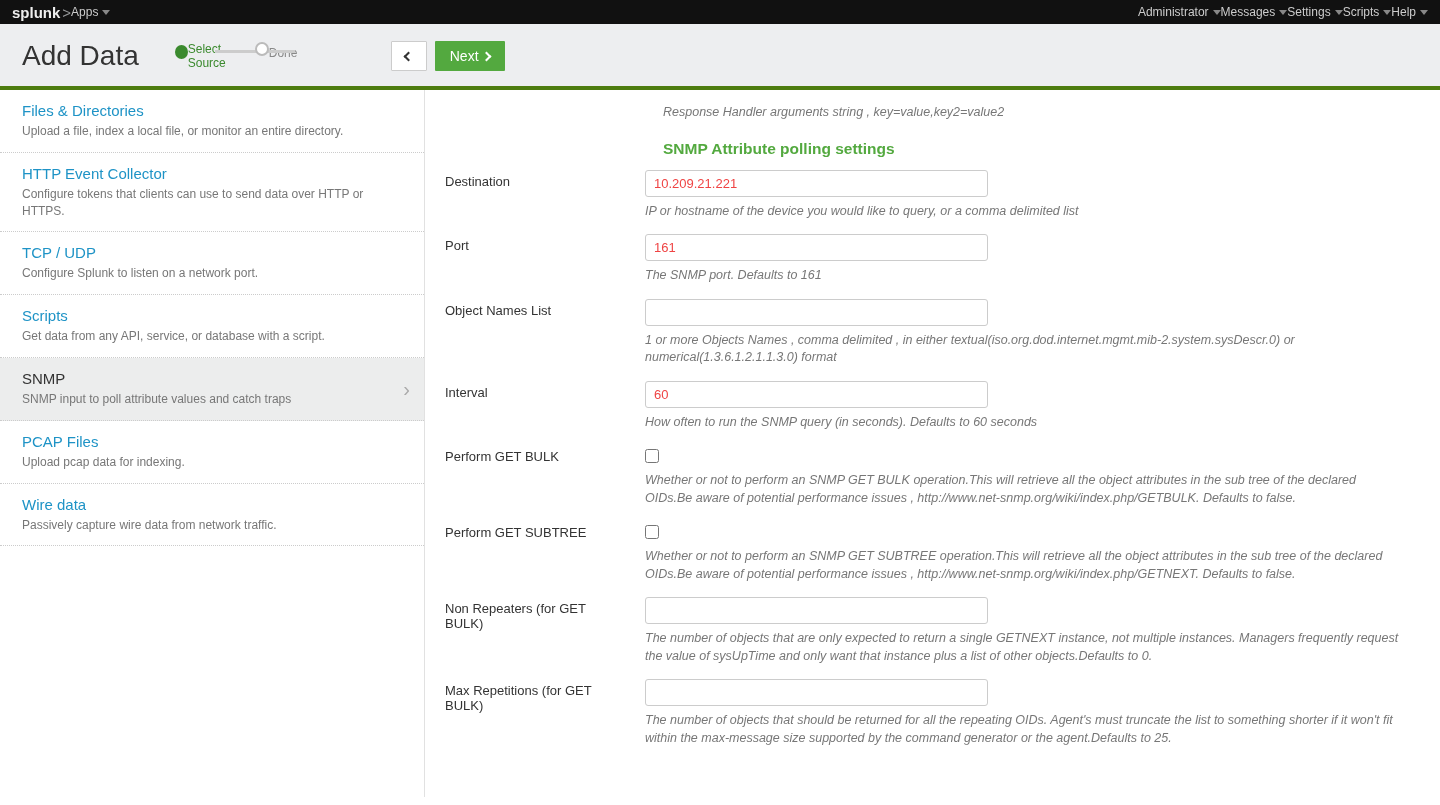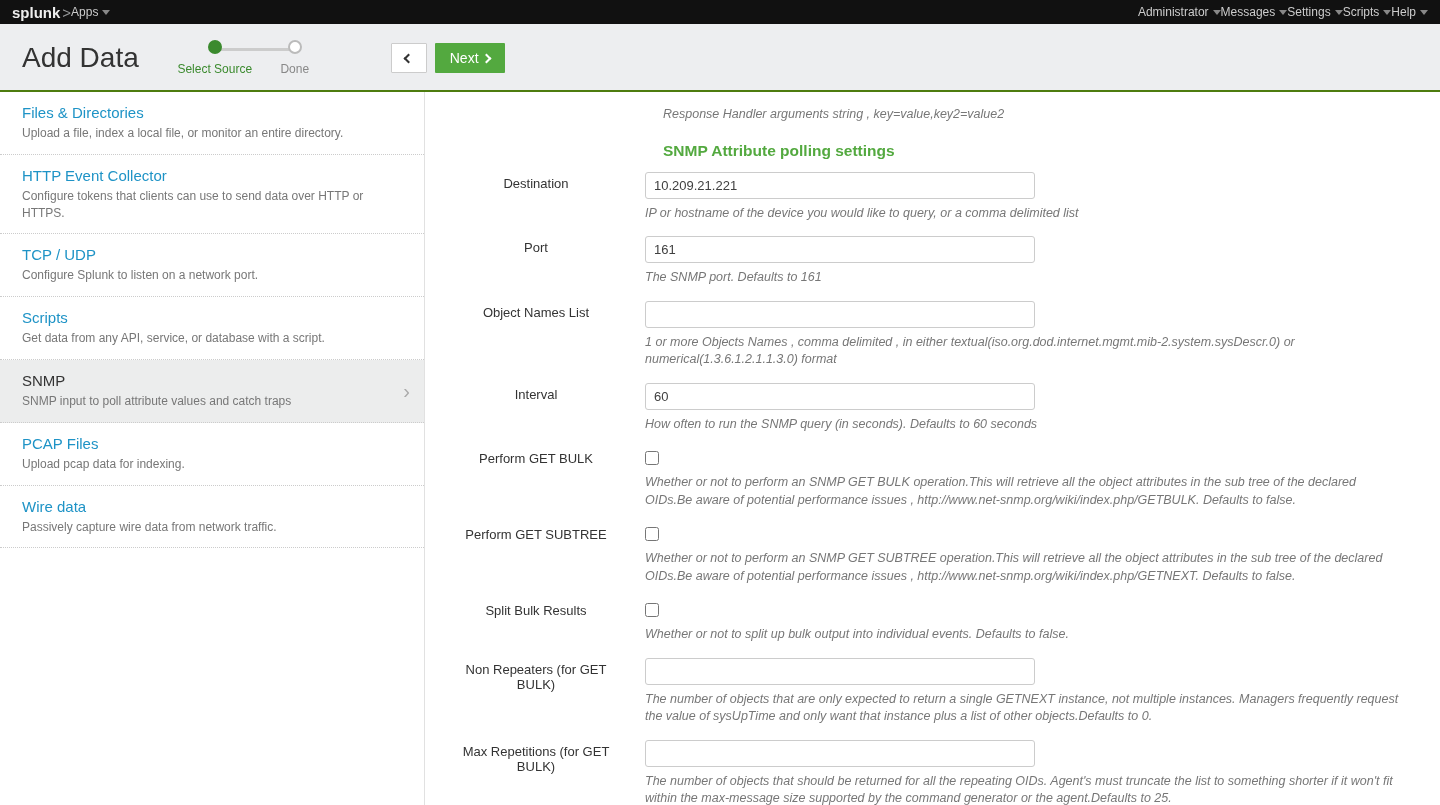--- a/index.html
+++ b/index.html
@@ -7,25 +7,25 @@
 
   
   .topbar { background: #111; height: 24px; display: flex; align-items: center; color: #ccc; font-size: 12px; padding: 0 12px; justify-content: space-between; }
   .topbar-left, .topbar-right { display: flex; align-items: center; gap: 0; }
   .topbar .brand { font-weight: bold; color: #eee; display: flex; align-items: center; gap: 2px; font-size: 15px; }
   .topbar .brand .gt { color: #97999b; font-weight: normal; }
   .topbar .menu-item { display: flex; align-items: center; gap: 4px; cursor: pointer; }
   .caret { display: inline-block; width: 0; height: 0; border-left: 4px solid transparent; border-right: 4px solid transparent; border-top: 5px solid #888; }
 
   
-  .header { background: #edeef0; border-bottom: 2px solid #4d7c0f; padding: 16px 22px 14px 22px; display: flex; align-items: center; gap: 36px; }
+  .header { background: #edeef0; border-bottom: 4px solid #4d7c0f; padding: 16px 22px 14px 22px; display: flex; align-items: center; gap: 36px; }
   .page-title { font-size: 28px; font-weight: 400; color: #333; }
 
   .wizard { display: flex; align-items: flex-start; gap: 0; }
-  .step { display: flex; flex-direction: column; align-items: center; font-size: 12px; color: #888; width: 80px; position: relative; }
+  .step { display: flex; flex-direction: row; align-items: center; font-size: 12px; color: #888; width: 80px; position: relative; }
   .step.active { color: #3b8a2e; }
   .step-circle { width: 14px; height: 14px; border-radius: 50%; background: #fff; border: 2px solid #bbb; margin-bottom: 8px; position: relative; z-index: 2; }
   .step.active .step-circle { background: #3b8a2e; border-color: #3b8a2e; }
   .step-line { position: absolute; top: 8px; left: 50%; width: 80px; height: 3px; background: #ccc; z-index: 1; }
 
   .header-buttons { display: flex; gap: 8px; margin-left: 20px; }
   .btn { display: inline-flex; align-items: center; justify-content: center; border-radius: 1px; font-size: 14px; cursor: pointer; border: 1px solid transparent; padding: 6px 14px; height: 30px; }
   .btn-back { background: #fff; border: 1px solid #ccc; color: #333; width: 36px; padding: 0; }
   .btn-next { background: #5cb85c; background: #53a93f; color: #fff; font-weight: 500; padding: 0 14px; }
   .chevron-left-icon, .chevron-right-icon { display: inline-block; width: 7px; height: 7px; border-style: solid; border-width: 0 2px 2px 0; }
@@ -38,23 +38,23 @@
   .source-item { padding: 12px 20px 12px 22px; border-bottom: 1px dotted #ccc; cursor: pointer; position: relative; }
   .source-item .title { color: #1e93c6; font-size: 15px; margin-bottom: 4px; }
   .source-item .desc { color: #777; font-size: 12px; line-height: 1.4; }
   .source-item.selected { background: #eceded; }
   .source-item.selected .title { color: #333; }
   .source-item .arrow { position: absolute; right: 14px; top: 50%; transform: translateY(-50%); color: #aaa; font-size: 20px; }
 
   
   .form-area { flex: 1; padding: 8px 20px 40px 20px; }
   .form-row { display: flex; align-items: flex-start; margin-top: 4px; }
-  .form-label { width: 200px; text-align: center; padding-right: 18px; color: #333; font-size: 13px; padding-top: 4px; }
+  .form-label { width: 200px; text-align: left; padding-right: 18px; color: #333; font-size: 13px; padding-top: 4px; }
   .form-field { flex: 1; max-width: 760px; }
-  .form-field input[type=text] { width: 390px; border: 1px solid #ccc; border-radius: 3px; padding: 5px 8px; font-size: 13px; color: #404040; }
+  .form-field input[type=text] { width: 343px; border: 1px solid #ccc; border-radius: 3px; padding: 5px 8px; font-size: 13px; color: #ef4444; }
   .help { font-style: italic; color: #777; font-size: 12.5px; margin-top: 6px; line-height: 1.4; margin-bottom: 10px; }
   .help.standalone { margin-left: 218px; max-width: 760px; }
   .section-title { color: #53a93f; font-size: 15.5px; font-weight: 700; margin: 18px 0 12px 218px; }
 
   input[type=checkbox] { width: 14px; height: 14px; margin-top: 4px; }
 </style>
 </head>
 <body>
 
 <div class="topbar">
@@ -196,27 +196,20 @@
     </div>
 
     <div class="form-row">
       <div class="form-label">Perform GET SUBTREE</div>
       <div class="form-field">
         <input type="checkbox" style="">
         <div class="help">Whether or not to perform an SNMP GET SUBTREE operation.This will retrieve all the object attributes in the sub tree of the declared OIDs.Be aware of potential performance issues , http://www.net-snmp.org/wiki/index.php/GETNEXT. Defaults to false.</div>
       </div>
     </div>
 
-    <div class="form-row">
-      <div class="form-label">Split Bulk Results</div>
-      <div class="form-field">
-        <input type="checkbox" style="">
-        <div class="help">Whether or not to split up bulk output into individual events. Defaults to false.</div>
-      </div>
-    </div>
 
     <div class="form-row">
       <div class="form-label">Non Repeaters (for GET BULK)</div>
       <div class="form-field">
         <input type="text" value="" style="">
         <div class="help">The number of objects that are only expected to return a single GETNEXT instance, not multiple instances. Managers frequently request the value of sysUpTime and only want that instance plus a list of other objects.Defaults to 0.</div>
       </div>
     </div>
 
     <div class="form-row">

